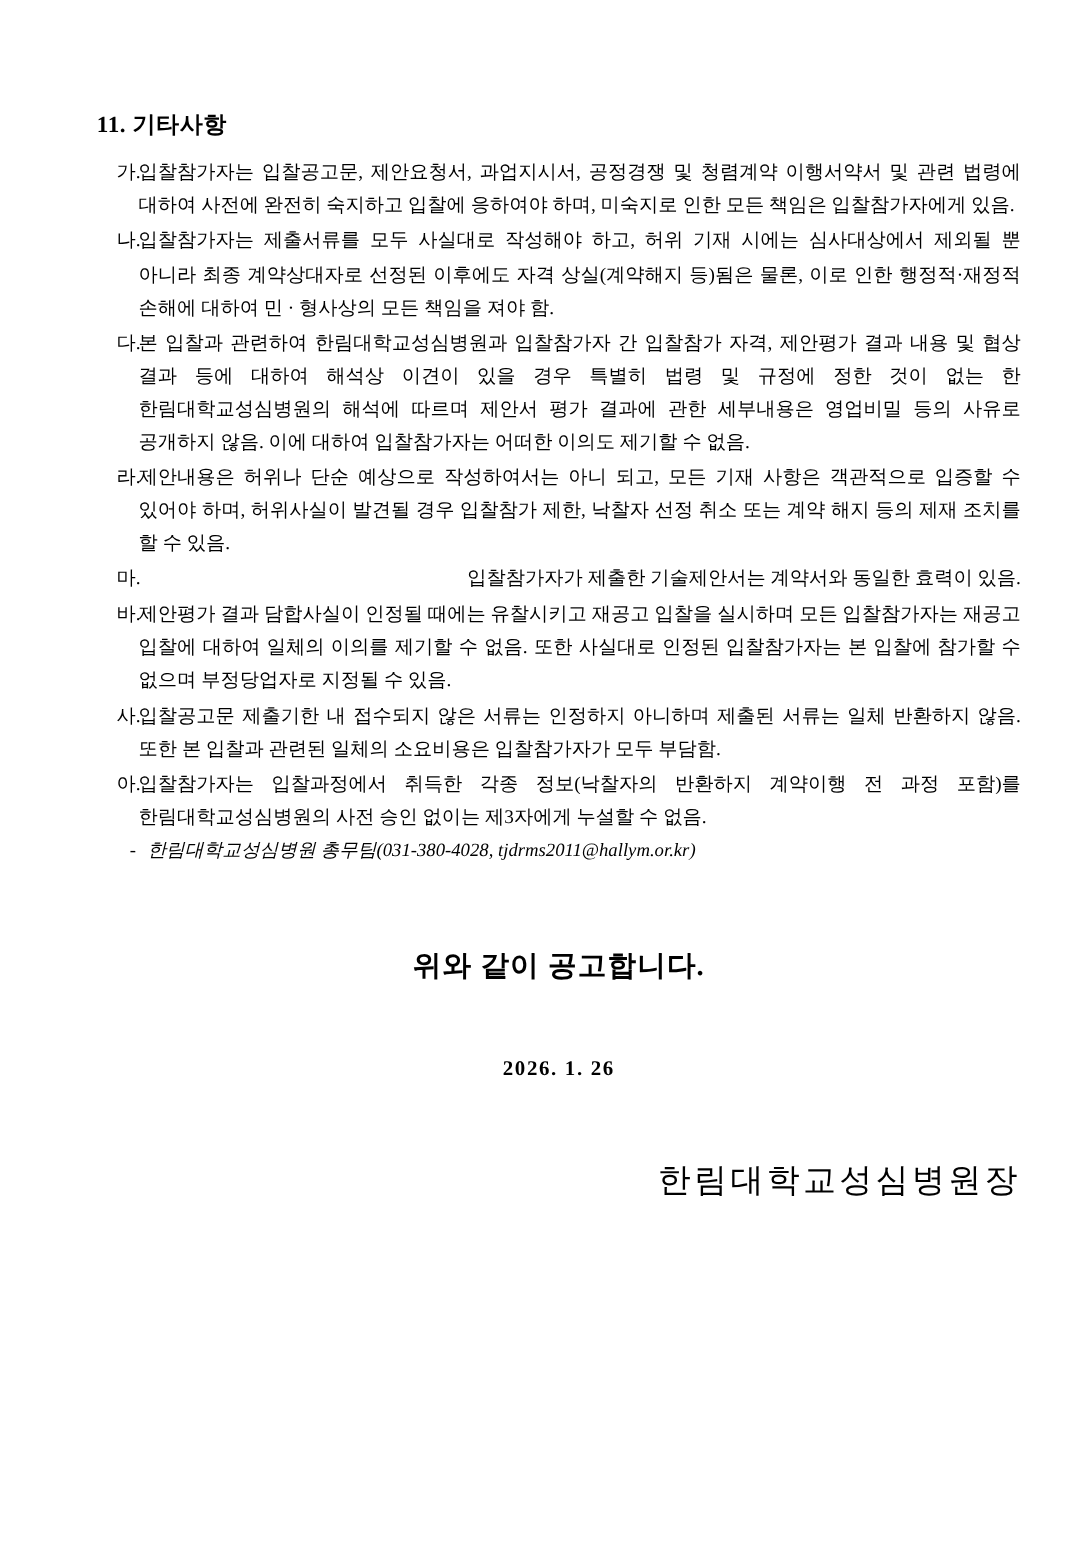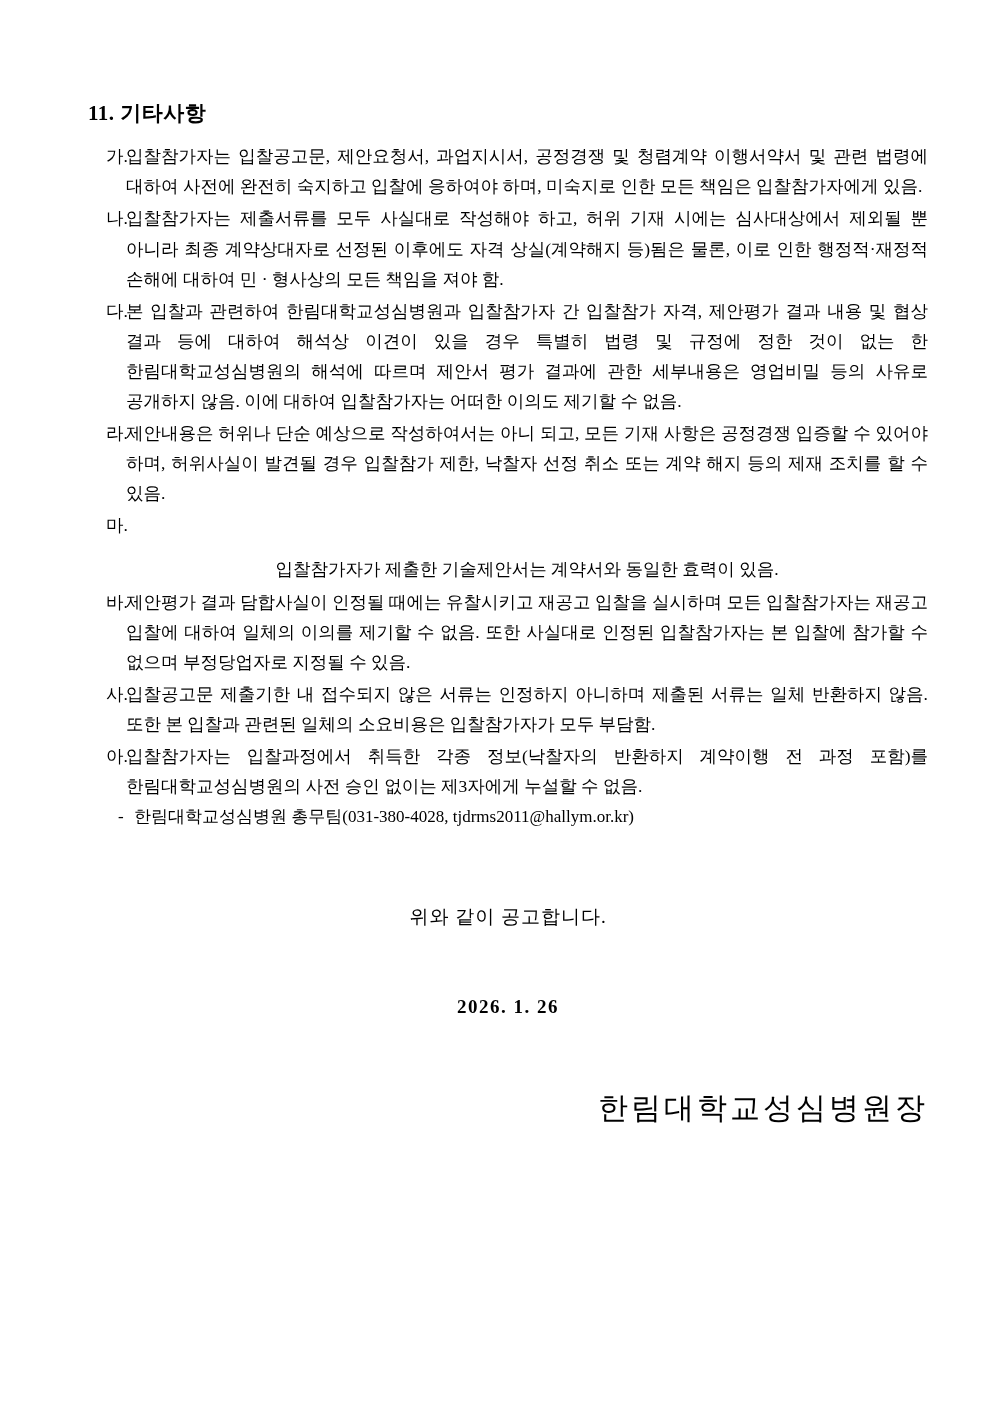--- a/index.html
+++ b/index.html
@@ -60,47 +60,48 @@
     padding-left: 18px;
     box-sizing: border-box;
   }
   .clause-body {
     flex: 1 1 auto;
     text-align: justify;
     text-justify: inter-word;
     word-break: keep-all;
   }
   .clause-body.no-justify {
-    text-align: center;
-    margin-top: 44px;
+    text-align: right;
   }
 
   .contact-list {
     margin: 0;
     padding: 0;
     list-style: none;
   }
   .contact-item {
     font-size: 17px;
     line-height: 1.7;
     padding-left: 30px;
     display: flex;
   }
   .contact-dash {
     flex: 0 0 16px;
   }
   .contact-text {
     flex: 1 1 auto;
+    font-style: italic;
   }
 
   .closing {
     text-align: center;
-    font-size: 19px;
+    font-size: 26px;
     margin-top: 72px;
     letter-spacing: 1px;
+    font-weight: bold;
   }
   .date-line {
     text-align: center;
     font-size: 19px;
     margin-top: 66px;
     letter-spacing: 1.5px;
     font-weight: bold;
   }
   .signature {
     text-align: right;
@@ -129,21 +130,21 @@
       <li class="clause">
         <span class="clause-marker">나.</span>
         <span class="clause-body">입찰참가자는 제출서류를 모두 사실대로 작성해야 하고, 허위 기재 시에는 심사대상에서 제외될 뿐 아니라 최종 계약상대자로 선정된 이후에도 자격 상실(계약해지 등)됨은 물론, 이로 인한 행정적·재정적 손해에 대하여 민 · 형사상의 모든 책임을 져야 함.</span>
       </li>
       <li class="clause">
         <span class="clause-marker">다.</span>
         <span class="clause-body">본 입찰과 관련하여 한림대학교성심병원과 입찰참가자 간 입찰참가 자격, 제안평가 결과 내용 및 협상 결과 등에 대하여 해석상 이견이 있을 경우 특별히 법령 및 규정에 정한 것이 없는 한 한림대학교성심병원의 해석에 따르며 제안서 평가 결과에 관한 세부내용은 영업비밀 등의 사유로 공개하지 않음. 이에 대하여 입찰참가자는 어떠한 이의도 제기할 수 없음.</span>
       </li>
       <li class="clause">
         <span class="clause-marker">라.</span>
-        <span class="clause-body">제안내용은 허위나 단순 예상으로 작성하여서는 아니 되고, 모든 기재 사항은 공정경쟁 입증할 수 있어야 하며, 허위사실이 발견될 경우 입찰참가 제한, 낙찰자 선정 취소 또는 계약 해지 등의 제재 조치를 할 수 있음.</span>
+        <span class="clause-body">제안내용은 허위나 단순 예상으로 작성하여서는 아니 되고, 모든 기재 사항은 객관적으로 입증할 수 있어야 하며, 허위사실이 발견될 경우 입찰참가 제한, 낙찰자 선정 취소 또는 계약 해지 등의 제재 조치를 할 수 있음.</span>
       </li>
       <li class="clause">
         <span class="clause-marker">마.</span>
         <span class="clause-body no-justify">입찰참가자가 제출한 기술제안서는 계약서와 동일한 효력이 있음.</span>
       </li>
       <li class="clause">
         <span class="clause-marker">바.</span>
         <span class="clause-body">제안평가 결과 담합사실이 인정될 때에는 유찰시키고 재공고 입찰을 실시하며 모든 입찰참가자는 재공고 입찰에 대하여 일체의 이의를 제기할 수 없음. 또한 사실대로 인정된 입찰참가자는 본 입찰에 참가할 수 없으며 부정당업자로 지정될 수 있음.</span>
       </li>
       <li class="clause">

